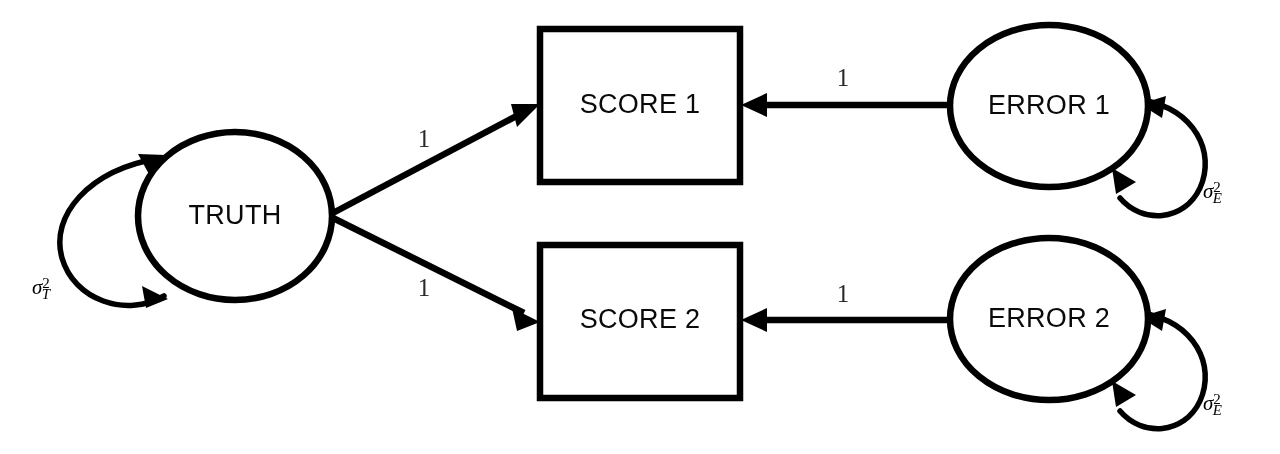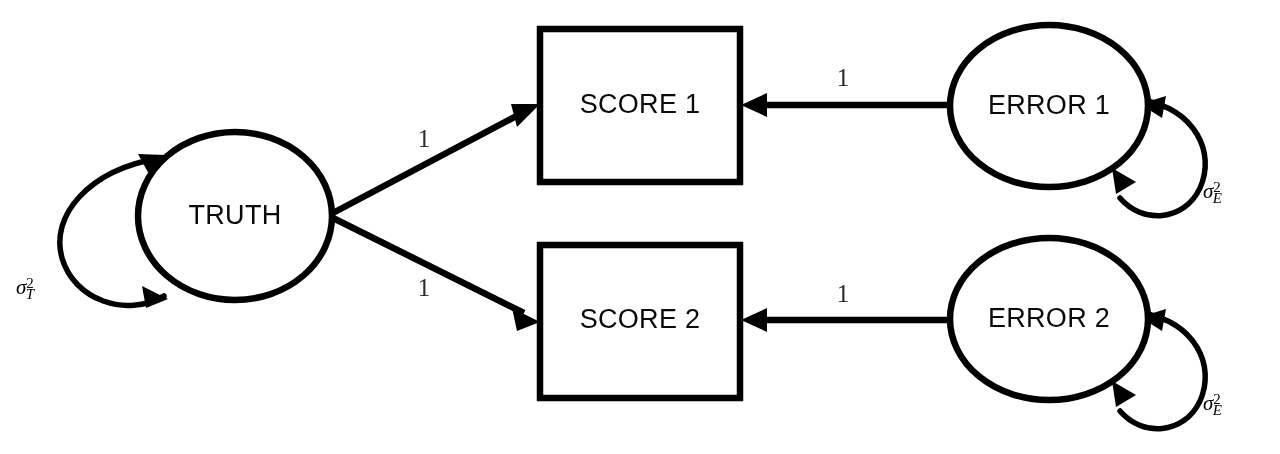--- a/index.html
+++ b/index.html
@@ -165,21 +165,21 @@
     <text class="path-label" x="424" y="141">1</text>
 
     <text class="path-label" x="424" y="290">1</text>
 
     <text class="path-label" x="843" y="80">1</text>
 
     <text class="path-label" x="843" y="296">1</text>
 
   </svg>
 
-  <div class="variance-label" id="var-truth" style="left:16px; top:276px;">
+  <div class="variance-label" id="var-truth" style="left:32px; top:276px;">
     <span class="sig">σ</span><span class="sup">2</span><span class="sub">T</span>
   </div>
 
   <div class="variance-label" id="var-error1" style="left:1203px; top:180px;">
     <span class="sig">σ</span><span class="sup">2</span><span class="sub">E</span>
   </div>
 
   <div class="variance-label" id="var-error2" style="left:1203px; top:392px;">
     <span class="sig">σ</span><span class="sup">2</span><span class="sub">E</span>
   </div>

